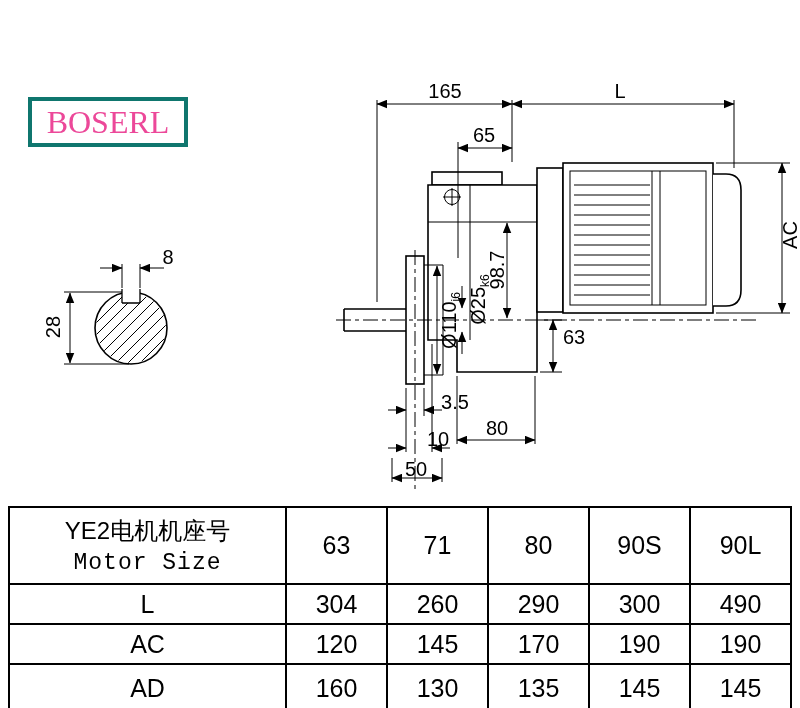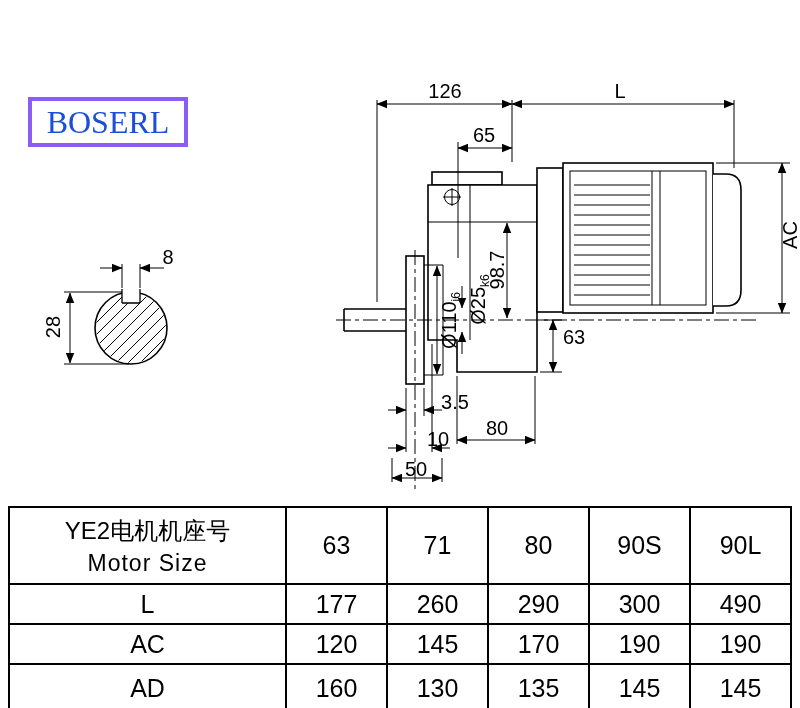--- a/index.html
+++ b/index.html
@@ -6,41 +6,41 @@
   .stage {
     position:relative; width:800px; height:708px; background:#ffffff;
     font-family:"Liberation Sans", sans-serif; color:#000; overflow:hidden;
   }
   .title {
     position:absolute; left:44px; top:14px;
     font-size:28px; font-weight:bold; letter-spacing:1px;
   }
   .logo {
     position:absolute; left:28px; top:97px; width:152px; height:42px;
-    border:4px solid #8b5cf6; display:flex; align-items:center; justify-content:center;
-    font-family:"Liberation Serif", serif; font-size:32px; color:#1d4ed8;
+    border:4px solid #0f766e; display:flex; align-items:center; justify-content:center;
+    font-family:"Liberation Serif", serif; font-size:32px; color:#ec4899;
     background:#fff;
   }
   .drawing { position:absolute; left:0; top:60px; }
   .dim {
     position:absolute; font-size:20px; text-align:center; white-space:nowrap;
     line-height:22px;
   }
   .vert { transform:rotate(-90deg); }
   .fit { font-size:12px; vertical-align:-4px; }
   .spec-table {
     position:absolute; left:8px; top:506px;
     border-collapse:collapse; table-layout:fixed; background:#fff;
   }
   .spec-table td {
     border:2px solid #000; text-align:center; vertical-align:middle;
     font-size:25px; padding:0;
   }
   .cn { font-size:24px; line-height:34px; }
-  .en { font-family:Liberation Sans, sans-serif; font-size:23px; line-height:30px; letter-spacing:1px; }
+  .en { font-family:Liberation Mono, monospace; font-size:23px; line-height:30px; letter-spacing:1px; }
 </style>
 </head>
 <body>
 
 <div class="stage">
 
   <div class="logo">BOSERL</div>
 
   <svg class="drawing" width="800" height="446" viewBox="0 60 800 446">
     <defs>
@@ -121,21 +121,21 @@
       <line x1="437" y1="266" x2="437" y2="374" marker-start="url(#arr)" marker-end="url(#arr)"></line>
       <line x1="462" y1="286" x2="462" y2="308" marker-end="url(#arr)"></line>
       <line x1="462" y1="332" x2="462" y2="354" marker-start="url(#arr)"></line>
       <line x1="507" y1="223" x2="507" y2="318" marker-start="url(#arr)" marker-end="url(#arr)"></line>
       <line x1="100" y1="268" x2="122" y2="268" marker-end="url(#arr)"></line>
       <line x1="140" y1="268" x2="164" y2="268" marker-start="url(#arr)"></line>
       <line x1="70" y1="293" x2="70" y2="363" marker-start="url(#arr)" marker-end="url(#arr)"></line>
     </g>
   </svg>
 
-  <div class="dim" style="left:412px;top:80px;width:66px">126</div>
+  <div class="dim" style="left:412px;top:80px;width:66px">165</div>
   <div class="dim" style="left:600px;top:80px;width:40px">L</div>
   <div class="dim" style="left:462px;top:124px;width:44px">65</div>
   <div class="dim vert" style="left:771px;top:224px;width:38px">AC</div>
   <div class="dim vert" style="left:467px;top:259px;width:60px">98.7</div>
   <div class="dim vert" style="left:409px;top:306px;width:86px">
     <span>Ø110</span><span class="fit">j6</span>
   </div>
   <div class="dim vert" style="left:443px;top:285px;width:76px">
     <span>Ø25</span><span class="fit">k6</span>
   </div>
@@ -163,21 +163,21 @@
           <div class="en">Motor Size</div>
         </td>
         <td>63</td>
         <td>71</td>
         <td>80</td>
         <td>90S</td>
         <td>90L</td>
       </tr>
       <tr style="height:40px">
         <td>L</td>
-        <td>177</td>
+        <td>304</td>
         <td>260</td>
         <td>290</td>
         <td>300</td>
         <td>490</td>
       </tr>
       <tr style="height:40px">
         <td>AC</td>
         <td>120</td>
         <td>145</td>
         <td>170</td>

